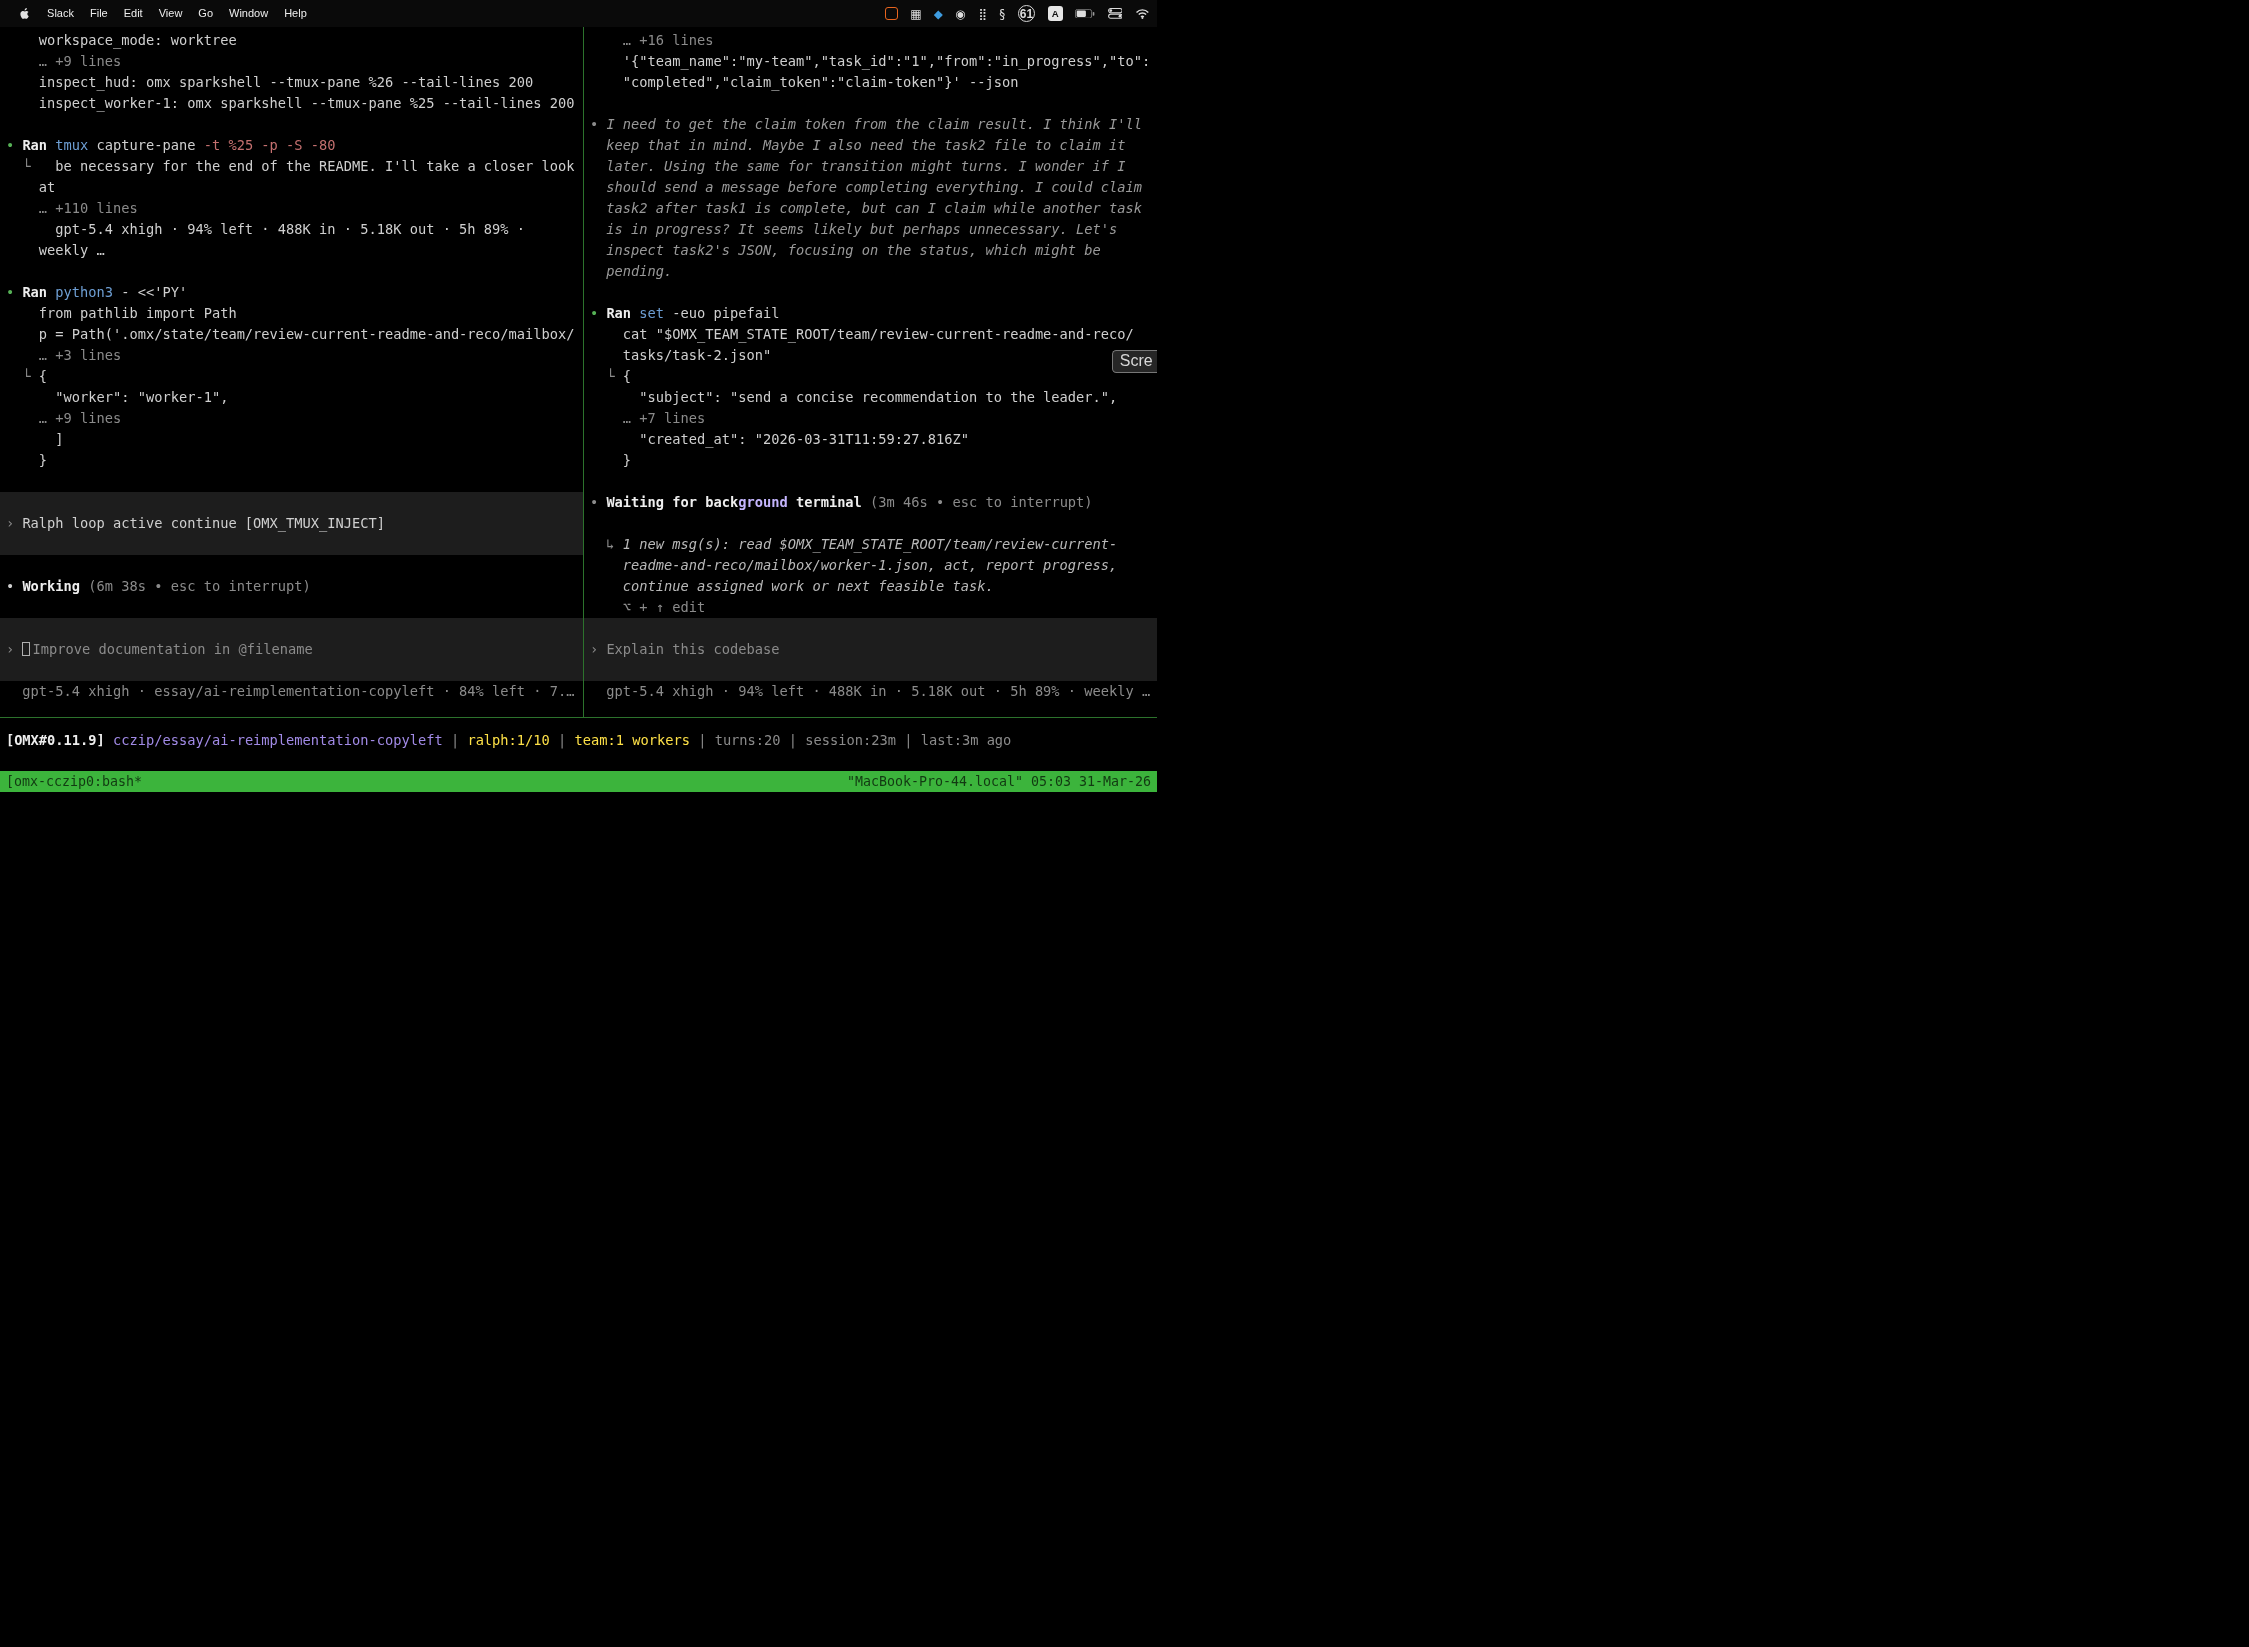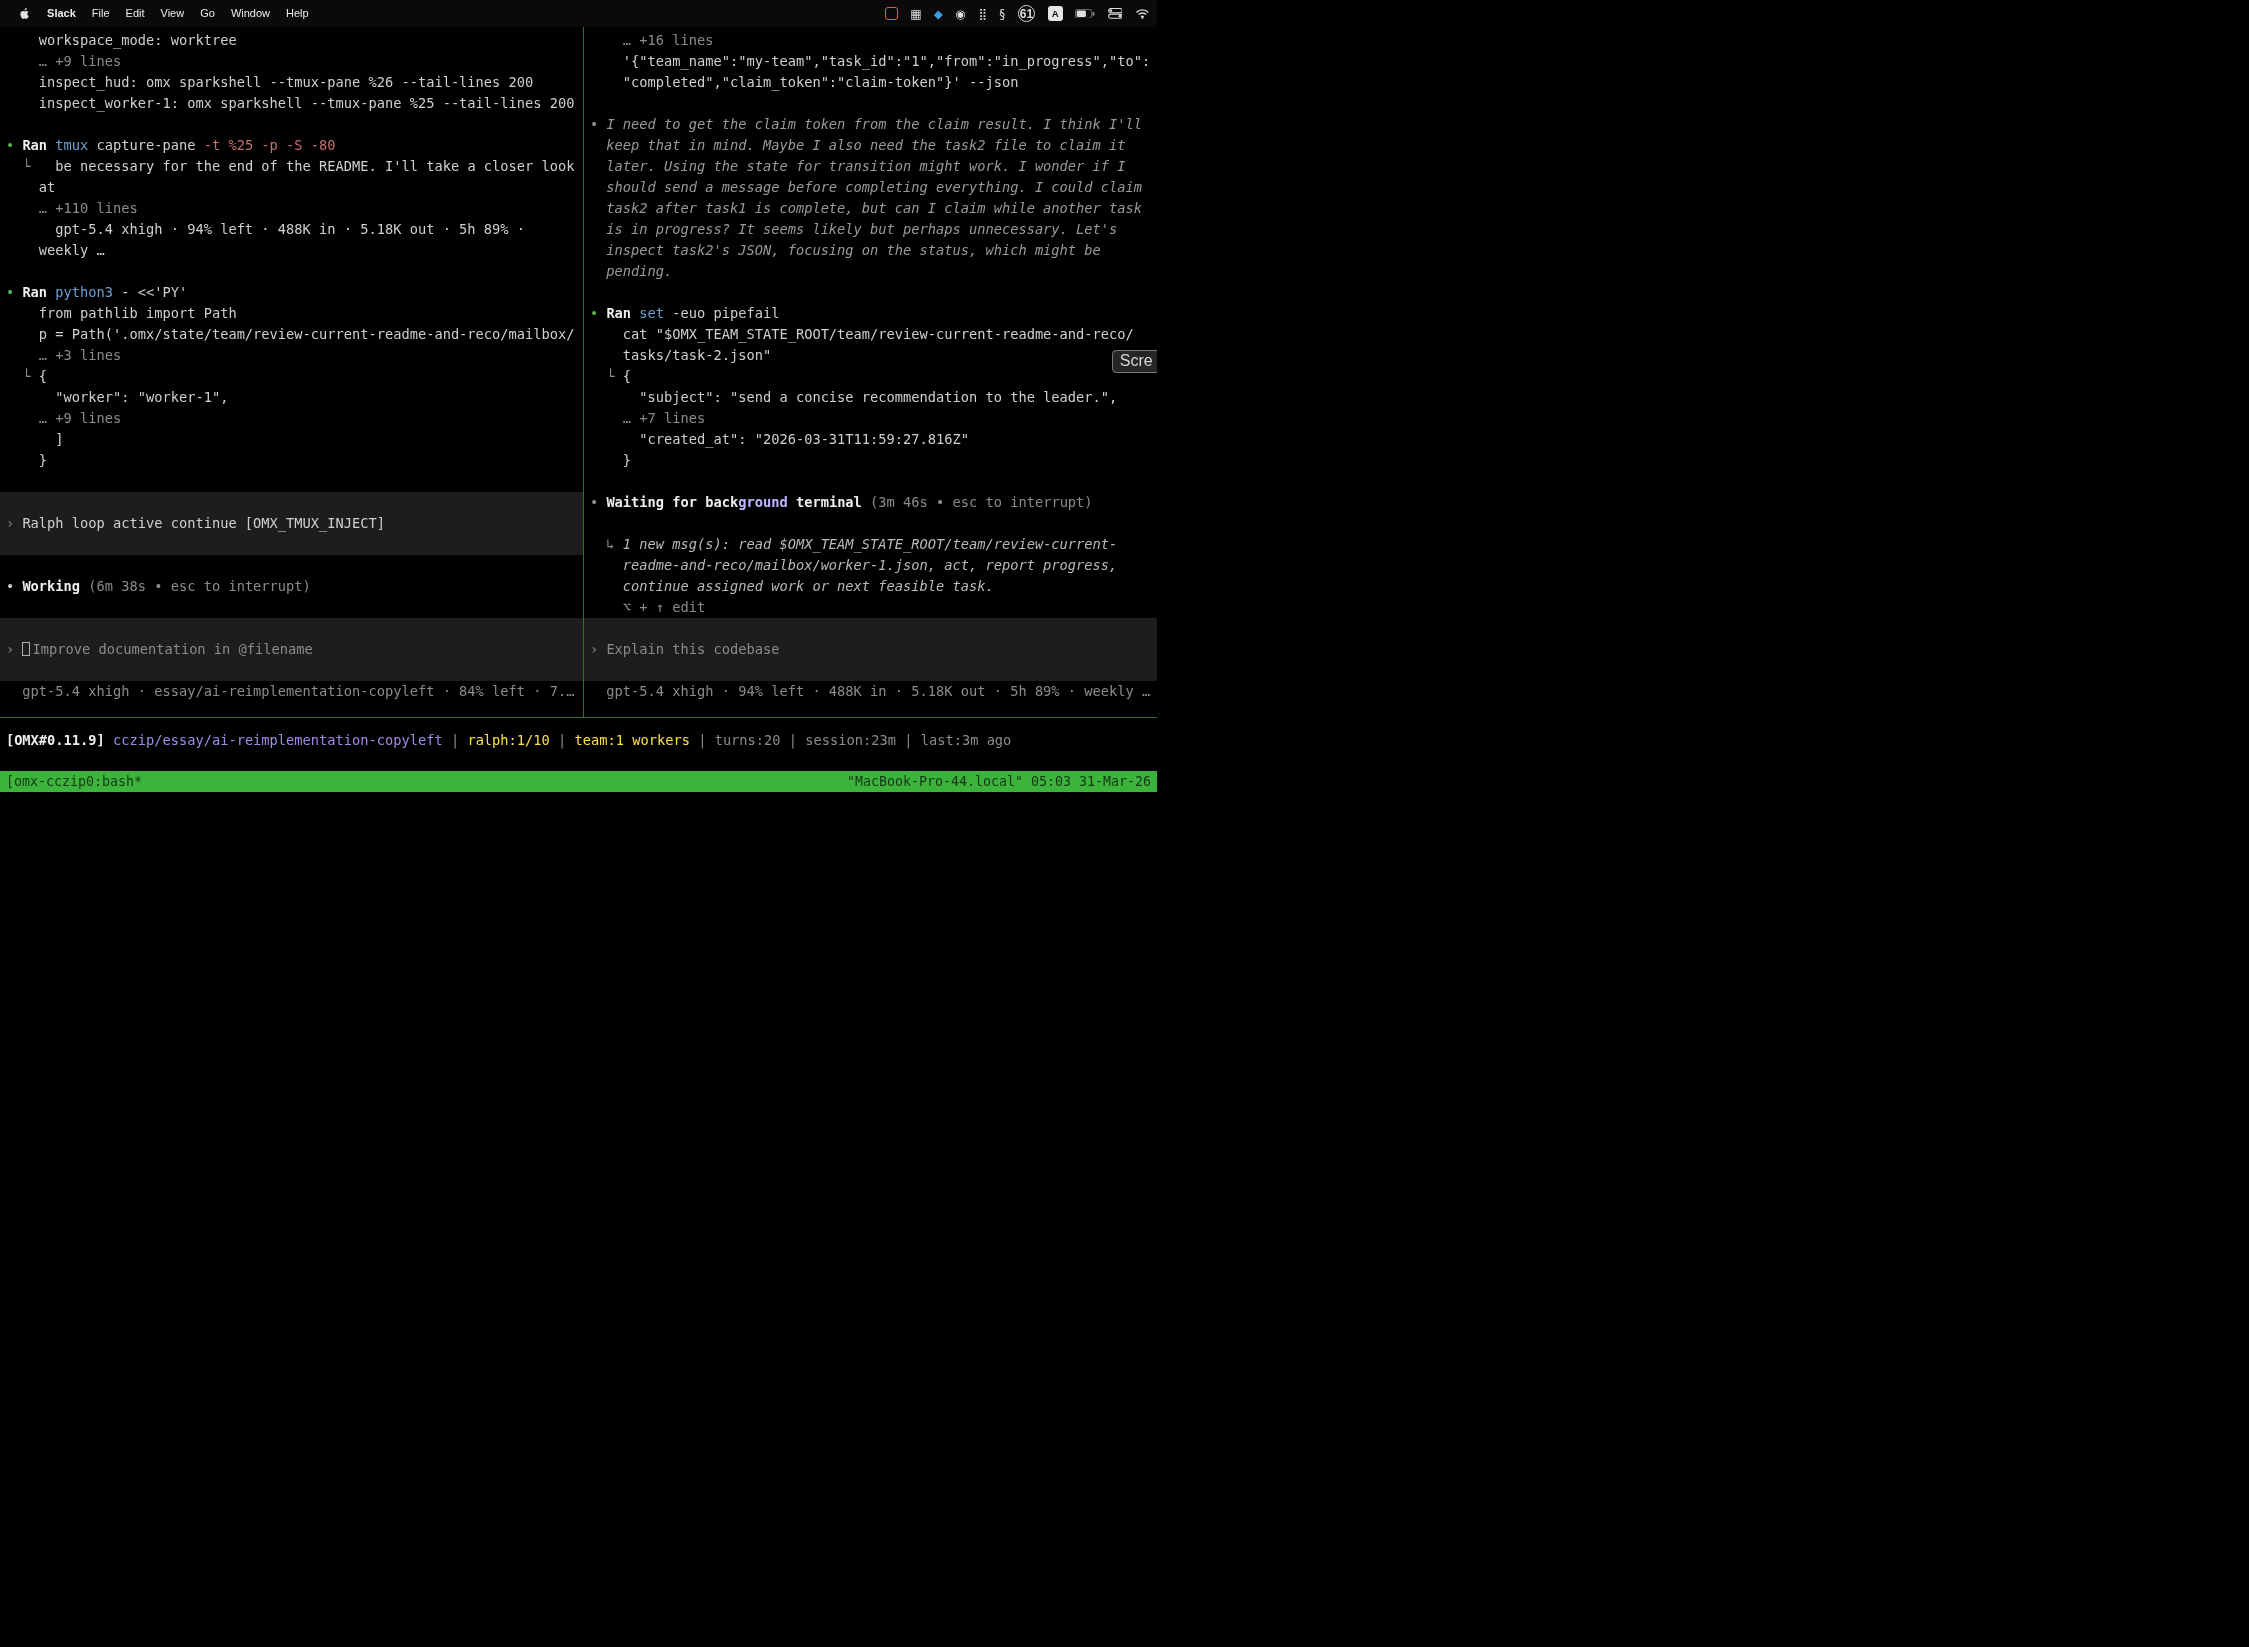--- a/index.html
+++ b/index.html
@@ -5,21 +5,21 @@
   html,body{margin:0;padding:0;background:#000;}
   body{width:1157px;height:847px;position:relative;overflow:hidden;
        font-family:"Liberation Sans", sans-serif;}
 
   
   .menubar{position:absolute;top:0;left:0;right:0;height:27px;background:#0a0a0a;
            display:flex;justify-content:space-between;align-items:center;
            padding:0 7.4px 0 10.3px;box-sizing:border-box;color:#ededed;font-size:11px;}
   .mb-left{display:flex;align-items:center;gap:0;}
   .mb-apple{display:flex;align-items:center;padding:0 8.9px;}
-  .mb-app{font-weight:bold;padding:0 8px;}
+  .mb-app{font-weight:normal;padding:0 8px;}
   .mb-item{padding:0 8px;}
   .mb-right{display:flex;align-items:center;gap:12.5px;}
   .ic{display:inline-flex;align-items:center;justify-content:center;height:16px;color:#ddd;}
   .ic.rec{width:11px;height:11px;border:1.8px solid #e8641e;border-radius:3px;}
   .ic.glyph{font-size:11.8px;font-family:"DejaVu Sans",sans-serif;}
   .ic.badge61{width:15.5px;height:15.5px;border:1.1px solid #d7d7d7;border-radius:50%;
               font-size:12px;font-weight:bold;}
   .ic.abox{width:14.8px;height:14.8px;background:#e6e6e6;color:#111;border-radius:3px;
            font-size:9.6px;font-weight:bold;}
 
@@ -164,21 +164,21 @@
           <div class="line band"></div>
           <div class="line"><span class="s-dim">  gpt-5.4 xhigh · essay/ai-reimplementation-copyleft · 84% left · 7.…</span></div>
         </div>
       <div class="pane right">
           <div class="line"><span class="s-dim">    … +16 lines</span></div>
           <div class="line"><span class="s-d">    '{"team_name":"my-team","task_id":"1","from":"in_progress","to":</span></div>
           <div class="line"><span class="s-d">    "completed","claim_token":"claim-token"}' --json</span></div>
           <div class="line"></div>
           <div class="line"><span class="s-dim">• </span><span class="s-it">I need to get the claim token from the claim result. I think I'll</span></div>
           <div class="line"><span class="s-it">  keep that in mind. Maybe I also need the task2 file to claim it</span></div>
-          <div class="line"><span class="s-it">  later. Using the state for transition might work. I wonder if I</span></div>
+          <div class="line"><span class="s-it">  later. Using the same for transition might turns. I wonder if I</span></div>
           <div class="line"><span class="s-it">  should send a message before completing everything. I could claim</span></div>
           <div class="line"><span class="s-it">  task2 after task1 is complete, but can I claim while another task</span></div>
           <div class="line"><span class="s-it">  is in progress? It seems likely but perhaps unnecessary. Let's</span></div>
           <div class="line"><span class="s-it">  inspect task2's JSON, focusing on the status, which might be</span></div>
           <div class="line"><span class="s-it">  pending.</span></div>
           <div class="line"></div>
           <div class="line"><span class="s-grn">• </span><span class="s-bw">Ran </span><span class="s-blu">set </span><span class="s-d">-euo pipefail</span></div>
           <div class="line"><span class="s-d">    cat "$OMX_TEAM_STATE_ROOT/team/review-current-readme-and-reco/</span></div>
           <div class="line"><span class="s-d">    tasks/task-2.json"</span></div>
           <div class="line"><span class="s-dim">  └ </span><span class="s-d">{</span></div>

